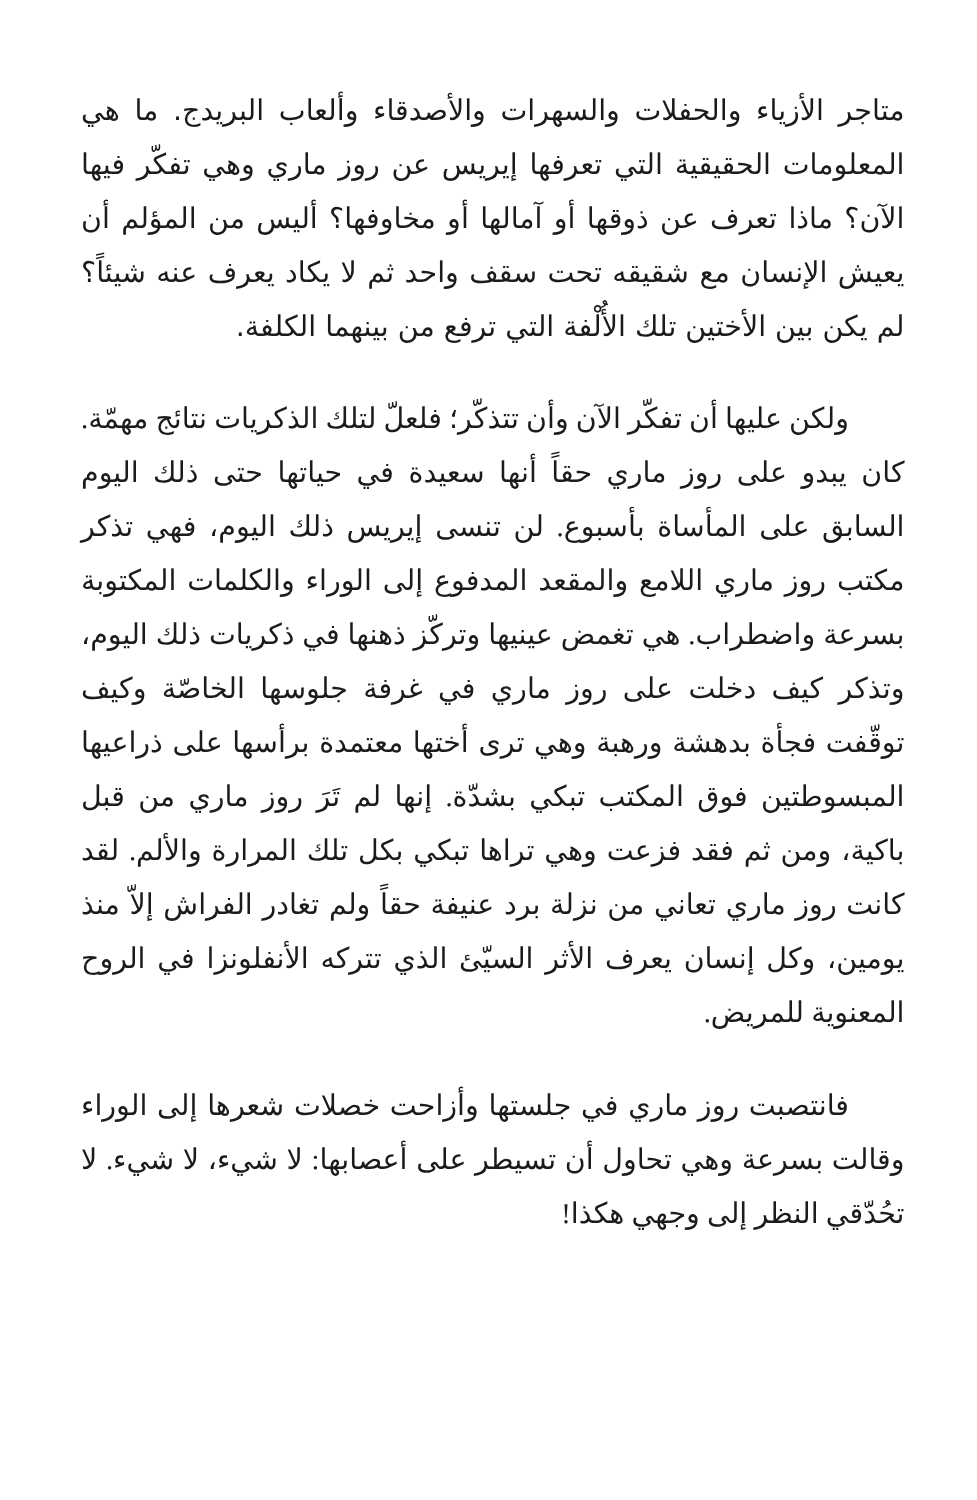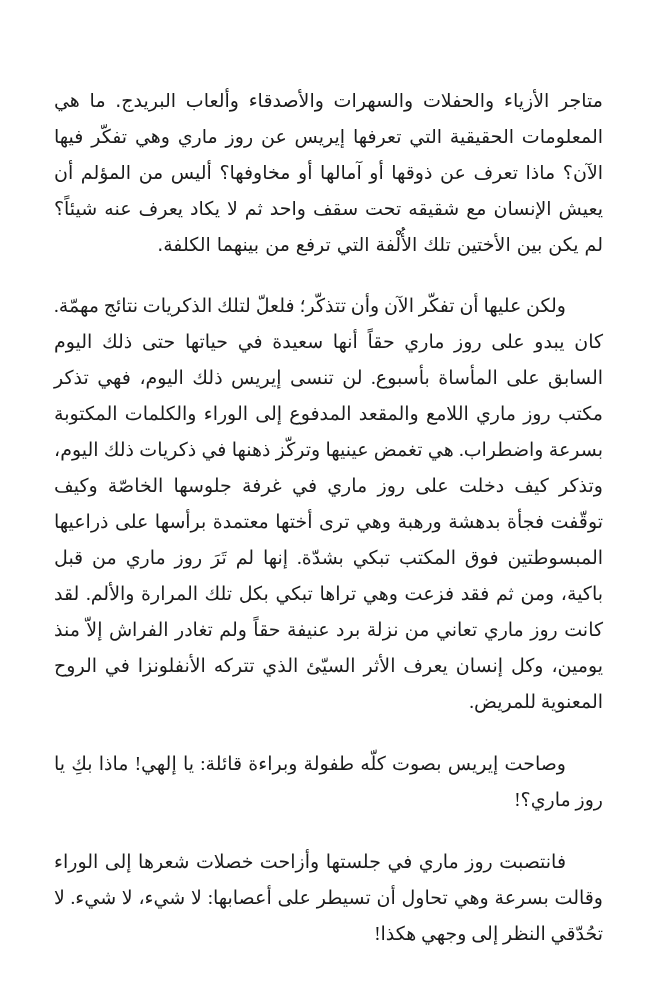--- a/index.html
+++ b/index.html
@@ -7,21 +7,21 @@
     padding: 0;
     width: 651px;
     height: 1000px;
     overflow: hidden;
     background: #ffffff;
   }
   .page {
     box-sizing: border-box;
     width: 651px;
     height: 1000px;
-    padding: 82px 48px 20px 54px; 
+    padding: 56px 48px 20px 54px; 
     direction: rtl;
     unicode-bidi: embed;
     font-family: "DejaVu Sans", sans-serif;
     font-size: 19px;
     line-height: 36px;
     color: #1b1b1b;
     text-align: justify;
   }
   .para {
     margin: 0 0 26px 0;
@@ -34,15 +34,14 @@
   .para:last-child {
     margin-bottom: 12px;
   }
 </style>
 </head>
 <body>
 
 <main class="page">
   <p class="para">متاجر الأزياء والحفلات والسهرات والأصدقاء وألعاب البريدج. ما هي المعلومات الحقيقية التي تعرفها إيريس عن روز ماري وهي تفكّر فيها الآن؟ ماذا تعرف عن ذوقها أو آمالها أو مخاوفها؟ أليس من المؤلم أن يعيش الإنسان مع شقيقه تحت سقف واحد ثم لا يكاد يعرف عنه شيئاً؟ لم يكن بين الأختين تلك الأُلْفة التي ترفع من بينهما الكلفة.</p>
   <p class="para indent">ولكن عليها أن تفكّر الآن وأن تتذكّر؛ فلعلّ لتلك الذكريات نتائج مهمّة. كان يبدو على روز ماري حقاً أنها سعيدة في حياتها حتى ذلك اليوم السابق على المأساة بأسبوع. لن تنسى إيريس ذلك اليوم، فهي تذكر مكتب روز ماري اللامع والمقعد المدفوع إلى الوراء والكلمات المكتوبة بسرعة واضطراب. هي تغمض عينيها وتركّز ذهنها في ذكريات ذلك اليوم، وتذكر كيف دخلت على روز ماري في غرفة جلوسها الخاصّة وكيف توقّفت فجأة بدهشة ورهبة وهي ترى أختها معتمدة برأسها على ذراعيها المبسوطتين فوق المكتب تبكي بشدّة. إنها لم تَرَ روز ماري من قبل باكية، ومن ثم فقد فزعت وهي تراها تبكي بكل تلك المرارة والألم. لقد كانت روز ماري تعاني من نزلة برد عنيفة حقاً ولم تغادر الفراش إلاّ منذ يومين، وكل إنسان يعرف الأثر السيّئ الذي تتركه الأنفلونزا في الروح المعنوية للمريض.</p>
-  <p class="para indent">وصاحت إيريس بصوت كلّه طفولة وبراءة قائلة: يا إلهي! ماذا بكِ يا روز ماري؟!</p>
   <p class="para indent">فانتصبت روز ماري في جلستها وأزاحت خصلات شعرها إلى الوراء وقالت بسرعة وهي تحاول أن تسيطر على أعصابها: لا شيء، لا شيء. لا تحُدّقي النظر إلى وجهي هكذا!</p>
 </main>
 
 </body></html>

